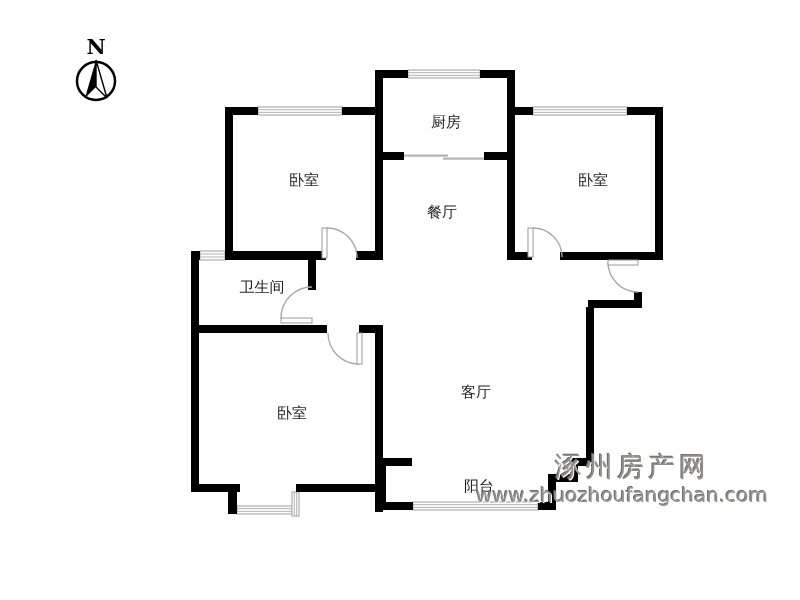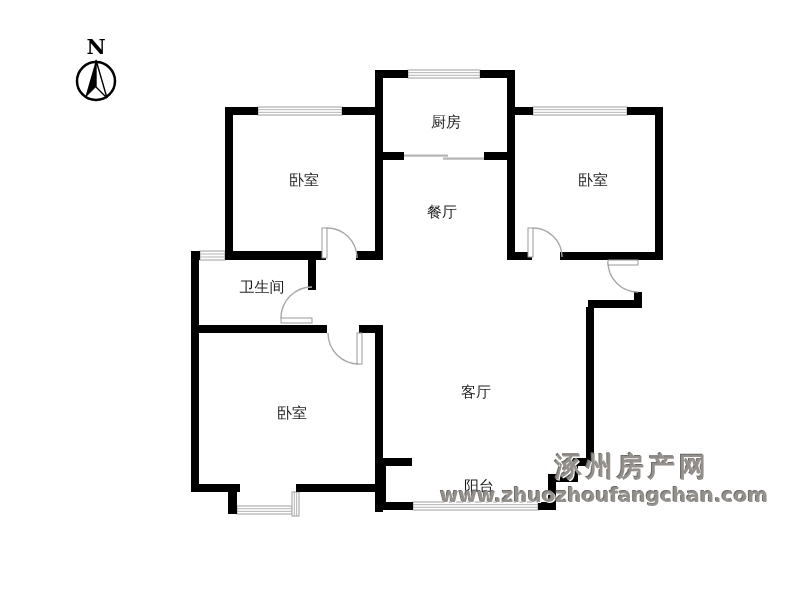--- a/index.html
+++ b/index.html
@@ -5,21 +5,21 @@
   html,body{margin:0;padding:0;background:#ffffff;}
   .canvas{position:relative;width:800px;height:600px;background:#ffffff;overflow:hidden;
           font-family:"DejaVu Sans","Liberation Sans",sans-serif;}
   svg{position:absolute;left:0;top:0;}
   .room-label{font-family:"DejaVu Sans","Liberation Sans",sans-serif;
               font-size:15px;fill:#1c1c1c;}
   .compass-n{font-family:"DejaVu Serif","Liberation Serif",serif;
              font-size:21px;font-weight:bold;fill:#000;}
   .watermark{position:absolute;text-align:right;
              font-family:"DejaVu Sans","Liberation Sans",sans-serif;
-             font-weight:bold;color:#94908c;line-height:1.1;}
+             font-weight:normal;color:#94908c;line-height:1.1;}
   .wm1{top:452px;right:90px;font-size:27px;letter-spacing:4px;
        text-shadow:1px 1px 0 #ffffff,-1px -1px 0 #6f6b68;}
   .wm2{top:484px;right:32px;font-size:20px;letter-spacing:0px;
        text-shadow:1px 1px 0 #ffffff,-1px -1px 0 #6f6b68;}
 </style>
 </head>
 <body>
 
 <div class="canvas">
 

